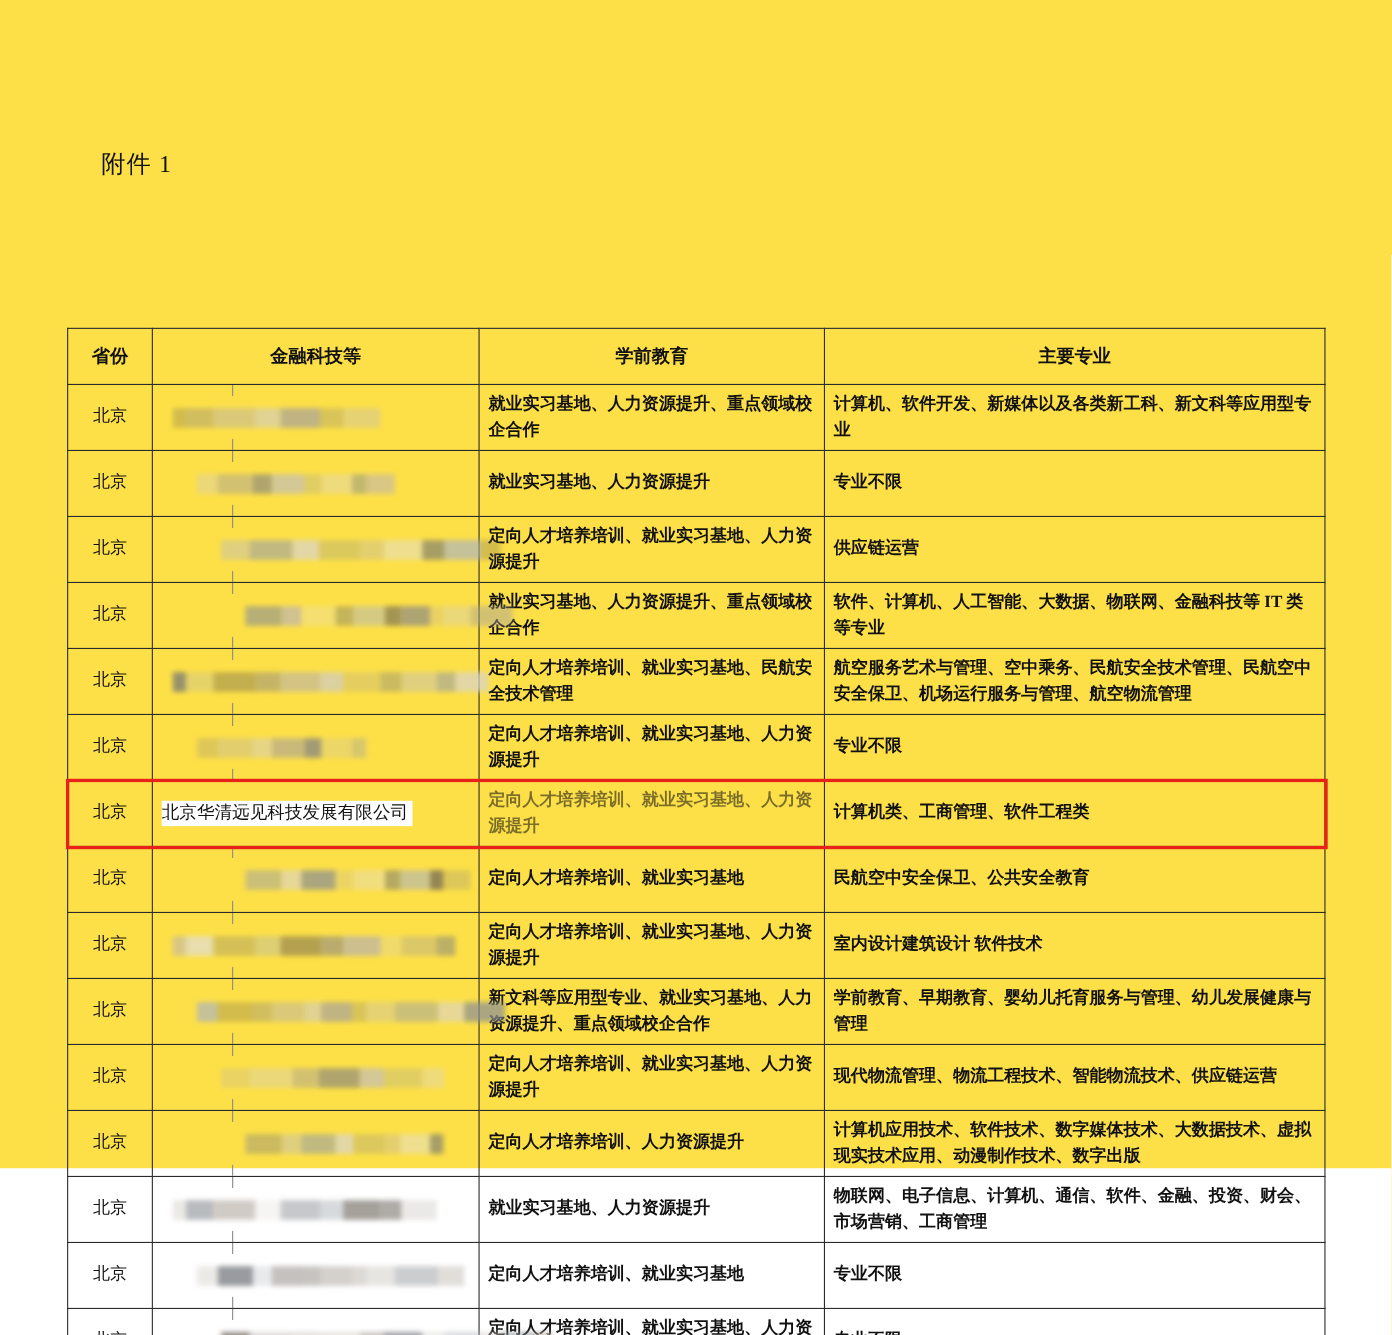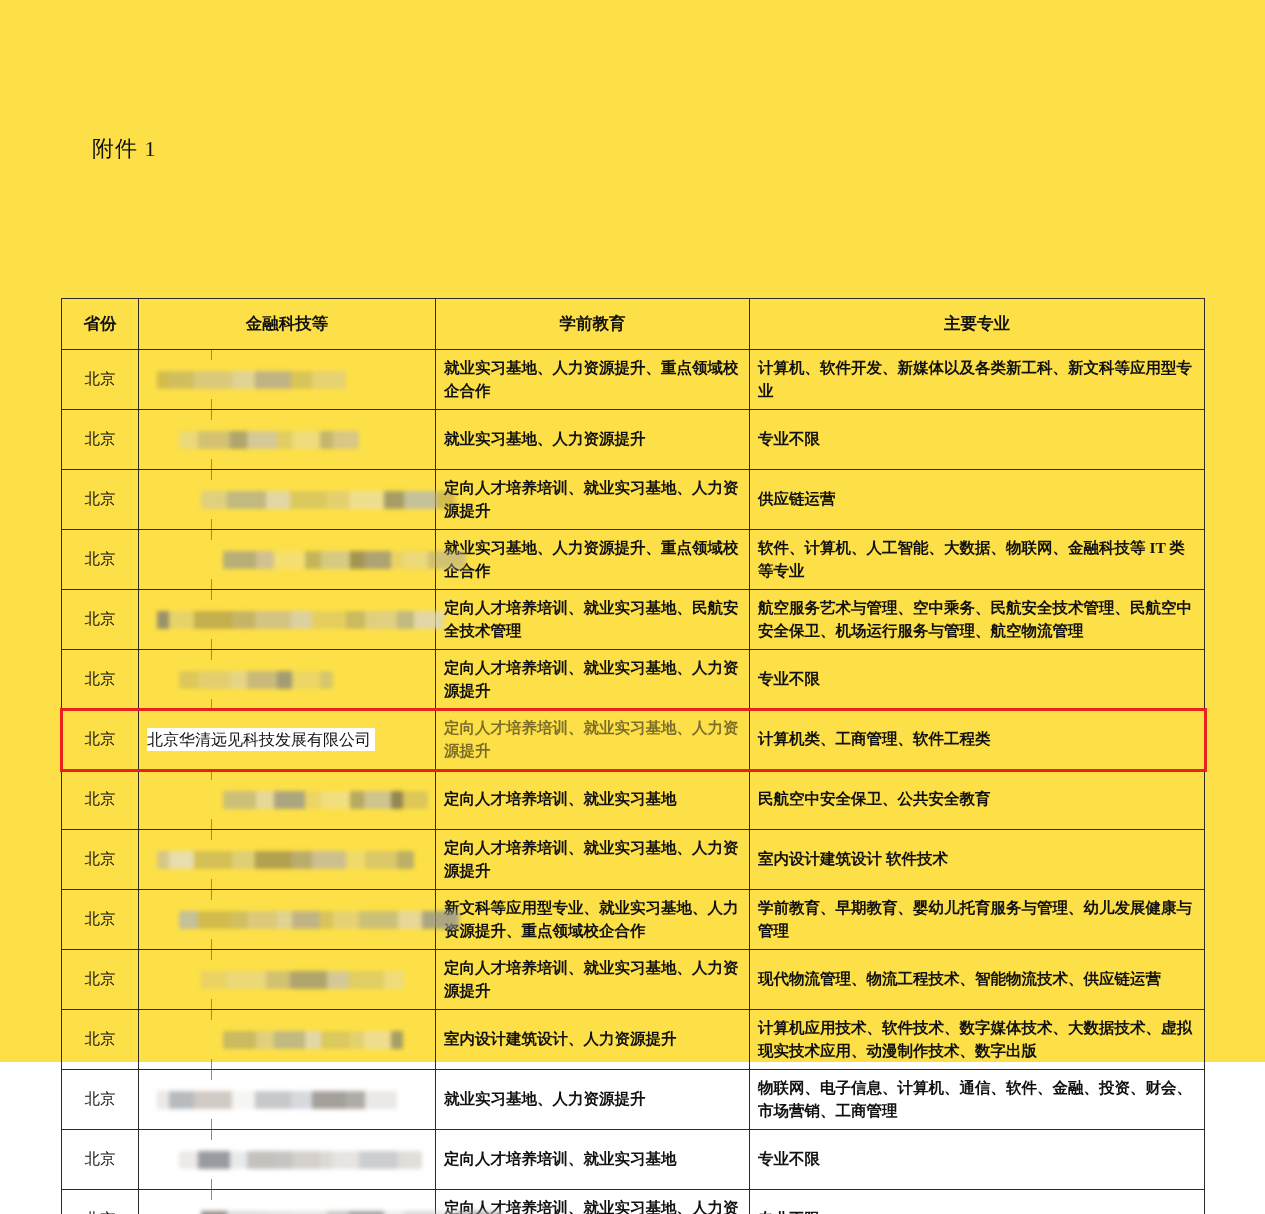--- a/index.html
+++ b/index.html
@@ -387,21 +387,21 @@
                 <span style="width: 33px; background: rgb(125, 127, 134); opacity: 0.48;"></span>
                 <span style="width: 18px; background: rgb(195, 189, 182); opacity: 0.61;"></span>
                 <span style="width: 31px; background: rgb(154, 160, 166); opacity: 0.74;"></span>
                 <span style="width: 16px; background: rgb(216, 211, 205); opacity: 0.87;"></span>
                 <span style="width: 29px; background: rgb(138, 143, 149); opacity: 0.35;"></span>
                 <span style="width: 14px; background: rgb(191, 182, 173); opacity: 0.48;"></span>
                 <span style="width: 27px; background: rgb(224, 220, 214); opacity: 0.61;"></span>
                 <span style="width: 12px; background: rgb(111, 115, 122); opacity: 0.74;"></span>
               </div>
             </td>
-            <td class="type">室内设计建筑设计、人力资源提升</td>
+            <td class="type">定向人才培养培训、人力资源提升</td>
             <td class="major"><span class="major-visible">计算机应用技术、软件技术、数字媒体技术、大数据技术、虚拟现实技术应用、动漫制作技术、数字出版</span></td>
           </tr>
           <tr>
             <td class="prov">北京</td>
             <td class="unit">
               <div class="tick"></div>
               <div class="tick-b"></div>
               <div class="redact" style="left: 18px;">
                 <span style="width: 12px; background: rgb(216, 211, 205); opacity: 0.61;"></span>
                 <span style="width: 25px; background: rgb(138, 143, 149); opacity: 0.74;"></span>

